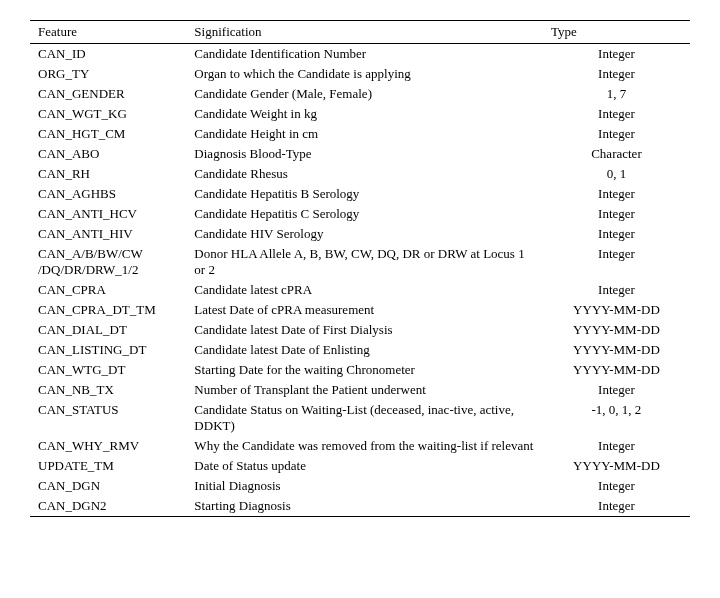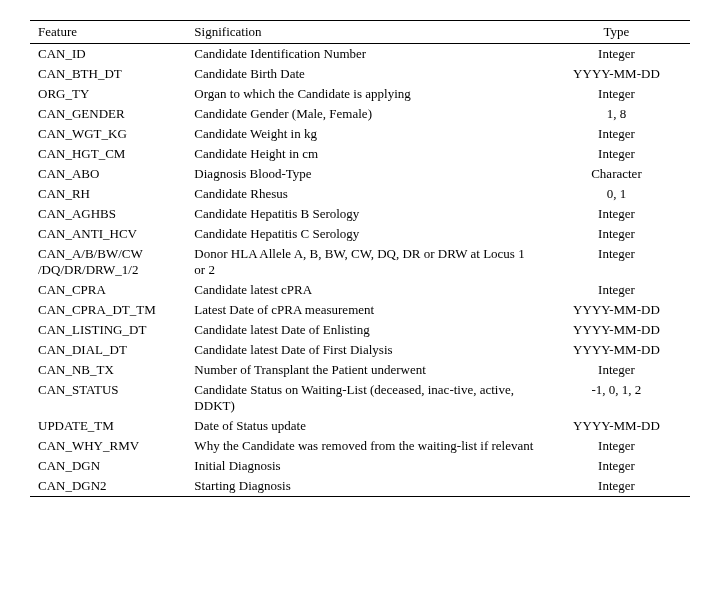--- a/index.html
+++ b/index.html
@@ -18,21 +18,21 @@
     }
     thead tr th {
       font-weight: normal;
       text-align: left;
       padding: 3px 8px;
       border-top: 1.5px solid #000;
       border-bottom: 1px solid #000;
       margin-top: 44px;
     }
     thead tr th.right {
-      text-align: center;
+      text-align: left;
     }
     tbody tr td {
       padding: 2px 8px;
       vertical-align: top;
     }
     tbody tr td.right {
       text-align: center;
     }
     .last-row td {
       border-bottom: 1.5px solid #000;
@@ -52,33 +52,28 @@
       <th class="col-type right">Type</th>
     </tr>
   </thead>
   <tbody id="table-body">
   <tr>
         <td style="white-space: pre-wrap;">CAN_ID</td>
         <td>Candidate Identification Number</td>
         <td class="right">Integer</td>
       </tr>
       <tr>
-        <td style="white-space: pre-wrap;">CAN_BTH_DT</td>
-        <td>Candidate Birth Date</td>
-        <td class="right">YYYY-MM-DD</td>
-      </tr>
-      <tr>
         <td style="white-space: pre-wrap;">ORG_TY</td>
         <td>Organ to which the Candidate is applying</td>
         <td class="right">Integer</td>
       </tr>
       <tr>
         <td style="white-space: pre-wrap;">CAN_GENDER</td>
         <td>Candidate Gender (Male, Female)</td>
-        <td class="right">1, 8</td>
+        <td class="right">1, 7</td>
       </tr>
       <tr>
         <td style="white-space: pre-wrap;">CAN_WGT_KG</td>
         <td>Candidate Weight in kg</td>
         <td class="right">Integer</td>
       </tr>
       <tr>
         <td style="white-space: pre-wrap;">CAN_HGT_CM</td>
         <td>Candidate Height in cm</td>
         <td class="right">Integer</td>
@@ -97,64 +92,74 @@
         <td style="white-space: pre-wrap;">CAN_AGHBS</td>
         <td>Candidate Hepatitis B Serology</td>
         <td class="right">Integer</td>
       </tr>
       <tr>
         <td style="white-space: pre-wrap;">CAN_ANTI_HCV</td>
         <td>Candidate Hepatitis C Serology</td>
         <td class="right">Integer</td>
       </tr>
       <tr>
+        <td style="white-space: pre-wrap;">CAN_ANTI_HIV</td>
+        <td>Candidate HIV Serology</td>
+        <td class="right">Integer</td>
+      </tr>
+      <tr>
         <td style="white-space: pre-wrap;">CAN_A/B/BW/CW
 /DQ/DR/DRW_1/2</td>
         <td>Donor HLA Allele A, B, BW, CW, DQ, DR or DRW at Locus 1 or 2</td>
         <td class="right">Integer</td>
       </tr>
       <tr>
         <td style="white-space: pre-wrap;">CAN_CPRA</td>
         <td>Candidate latest cPRA</td>
         <td class="right">Integer</td>
       </tr>
       <tr>
         <td style="white-space: pre-wrap;">CAN_CPRA_DT_TM</td>
         <td>Latest Date of cPRA measurement</td>
         <td class="right">YYYY-MM-DD</td>
       </tr>
       <tr>
+        <td style="white-space: pre-wrap;">CAN_DIAL_DT</td>
+        <td>Candidate latest Date of First Dialysis</td>
+        <td class="right">YYYY-MM-DD</td>
+      </tr>
+      <tr>
         <td style="white-space: pre-wrap;">CAN_LISTING_DT</td>
         <td>Candidate latest Date of Enlisting</td>
         <td class="right">YYYY-MM-DD</td>
       </tr>
       <tr>
-        <td style="white-space: pre-wrap;">CAN_DIAL_DT</td>
-        <td>Candidate latest Date of First Dialysis</td>
+        <td style="white-space: pre-wrap;">CAN_WTG_DT</td>
+        <td>Starting Date for the waiting Chronometer</td>
         <td class="right">YYYY-MM-DD</td>
       </tr>
       <tr>
         <td style="white-space: pre-wrap;">CAN_NB_TX</td>
         <td>Number of Transplant the Patient underwent</td>
         <td class="right">Integer</td>
       </tr>
       <tr>
         <td style="white-space: pre-wrap;">CAN_STATUS</td>
         <td>Candidate Status on Waiting-List (deceased, inac-tive, active, DDKT)</td>
         <td class="right">-1, 0, 1, 2</td>
       </tr>
       <tr>
+        <td style="white-space: pre-wrap;">CAN_WHY_RMV</td>
+        <td>Why the Candidate was removed from the waiting-list if relevant</td>
+        <td class="right">Integer</td>
+      </tr>
+      <tr>
         <td style="white-space: pre-wrap;">UPDATE_TM</td>
         <td>Date of Status update</td>
         <td class="right">YYYY-MM-DD</td>
-      </tr>
-      <tr>
-        <td style="white-space: pre-wrap;">CAN_WHY_RMV</td>
-        <td>Why the Candidate was removed from the waiting-list if relevant</td>
-        <td class="right">Integer</td>
       </tr>
       <tr>
         <td style="white-space: pre-wrap;">CAN_DGN</td>
         <td>Initial Diagnosis</td>
         <td class="right">Integer</td>
       </tr>
       <tr class="last-row">
         <td style="white-space: pre-wrap;">CAN_DGN2</td>
         <td>Starting Diagnosis</td>
         <td class="right">Integer</td>

